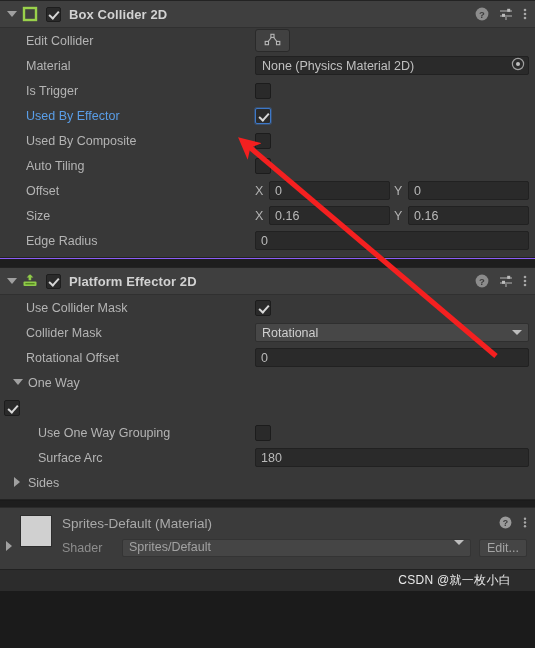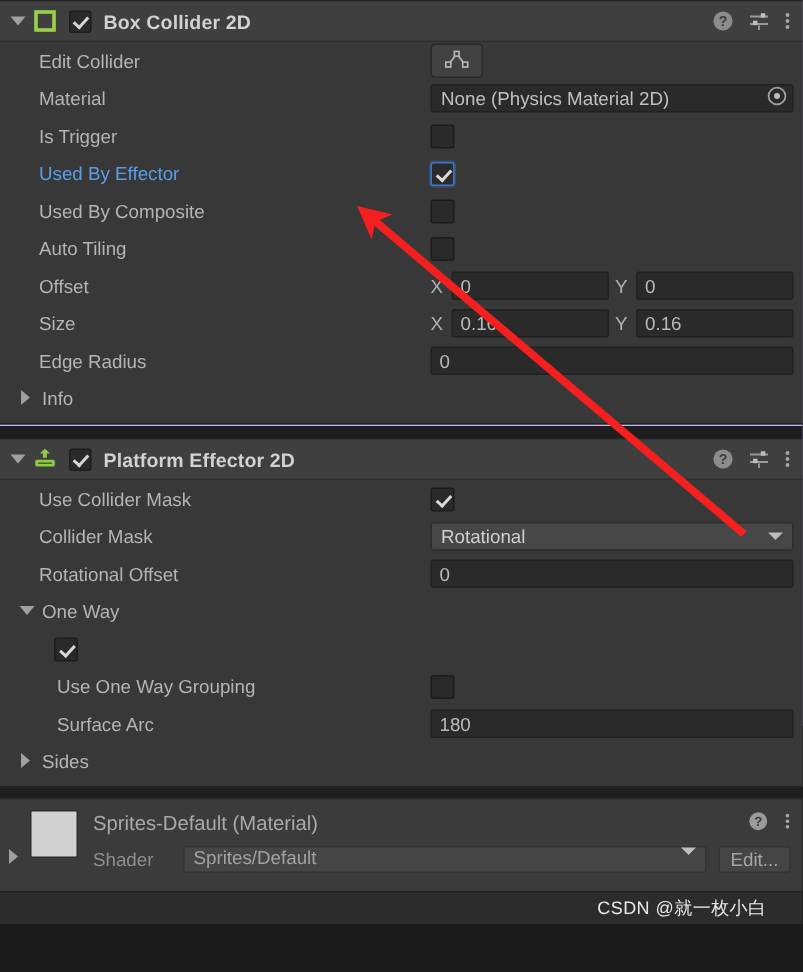--- a/index.html
+++ b/index.html
@@ -12,21 +12,21 @@
     font-family: "Liberation Sans", sans-serif;
     font-size: 12px;
     color: #c4c4c4;
     overflow: hidden;
     position: relative;
   }
 
   
   .inspector {
     width: 535px; height: 484px;
-    background: #c4b5fd;
+    background: #8b5cf6;
     position: relative;
   }
 
   .component {
     background: #383838;
     border-top: 1px solid #232323;
     border-bottom: 1px solid #232323;
     margin-bottom: 1px;
   }
   .comp-body { background: #383838; padding-bottom: 4px; }
@@ -114,21 +114,21 @@
     flex: none;
     padding-left: 22px;
     white-space: nowrap;
     overflow: hidden;
   }
   .label.indent1 { padding-left: 34px; }
   .label.blue { color: #5a9ee8; }
   .label.foldrow { padding-left: 0; display: flex; align-items: center; gap: 5px; }
   .label.foldrow .tri { margin-left: 8px; }
 
-  .field { flex: 1; display: flex; align-items: center; margin-left: 32px; }
+  .field { flex: 1; display: flex; align-items: center; }
 
   .checkbox {
     width: 16px; height: 16px;
     background: #2a2a2a;
     border: 1px solid #1c1c1c;
     border-radius: 2px;
     position: relative;
     flex: none;
     cursor: pointer;
   }
@@ -431,27 +431,20 @@
         </div>
       </div>
 
       <div class="row">
         <div class="label">Edge Radius</div>
         <div class="field">
           <div class="textfield wide">0</div>
         </div>
       </div>
 
-      <div class="row">
-        <div class="label foldrow">
-          <div class="tri closed"></div>
-          <span>Info</span>
-        </div>
-        <div class="field"></div>
-      </div>
 
     </div>
   </div>
 
   <div class="gap"></div>
 
   <div class="component">
     <div class="comp-header">
       <div class="tri"></div>
       <span class="comp-icon">

